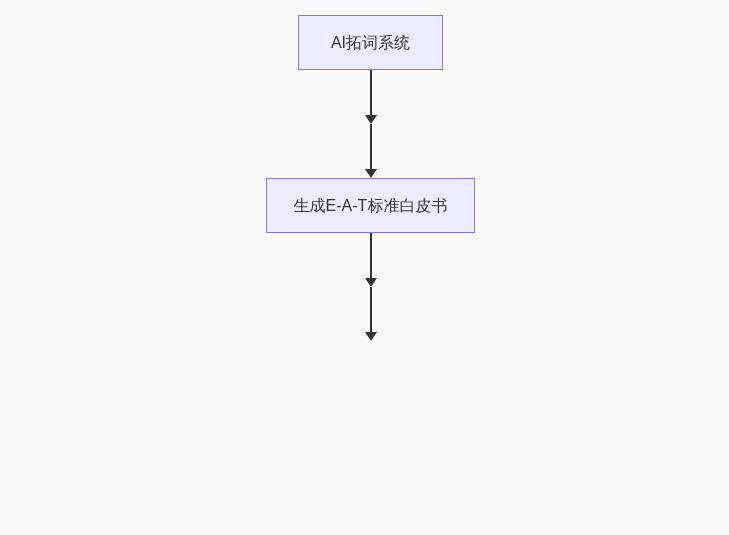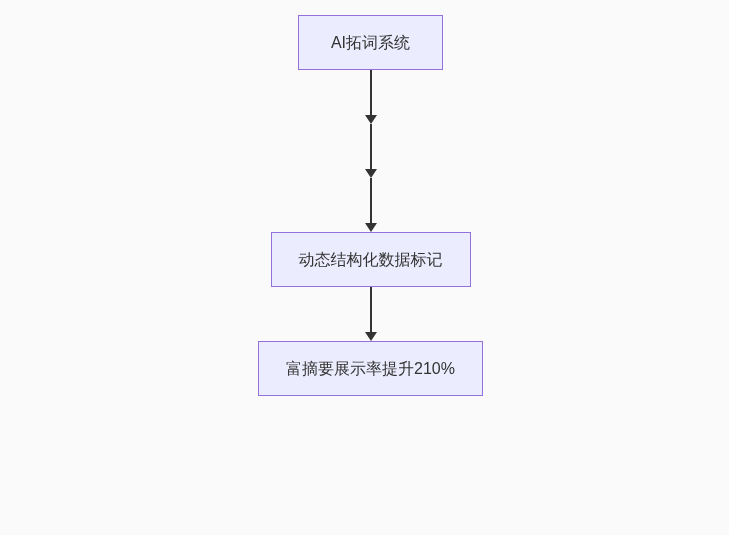--- a/index.html
+++ b/index.html
@@ -79,29 +79,28 @@
       <div class="shaft"></div>
       <div class="head"></div>
     </div>
 
 
     <div class="flow-edge">
       <div class="shaft"></div>
       <div class="head"></div>
     </div>
 
+    <div class="flow-node">生成E-A-T标准白皮书</div>
 
     <div class="flow-edge">
       <div class="shaft"></div>
       <div class="head"></div>
     </div>
 
-    <div class="flow-node">动态结构化数据标记</div>
 
     <div class="flow-edge">
       <div class="shaft"></div>
       <div class="head"></div>
     </div>
 
-    <div class="flow-node">富摘要展示率提升210%</div>
 
   </div>
 </div>
 
 </body></html>

